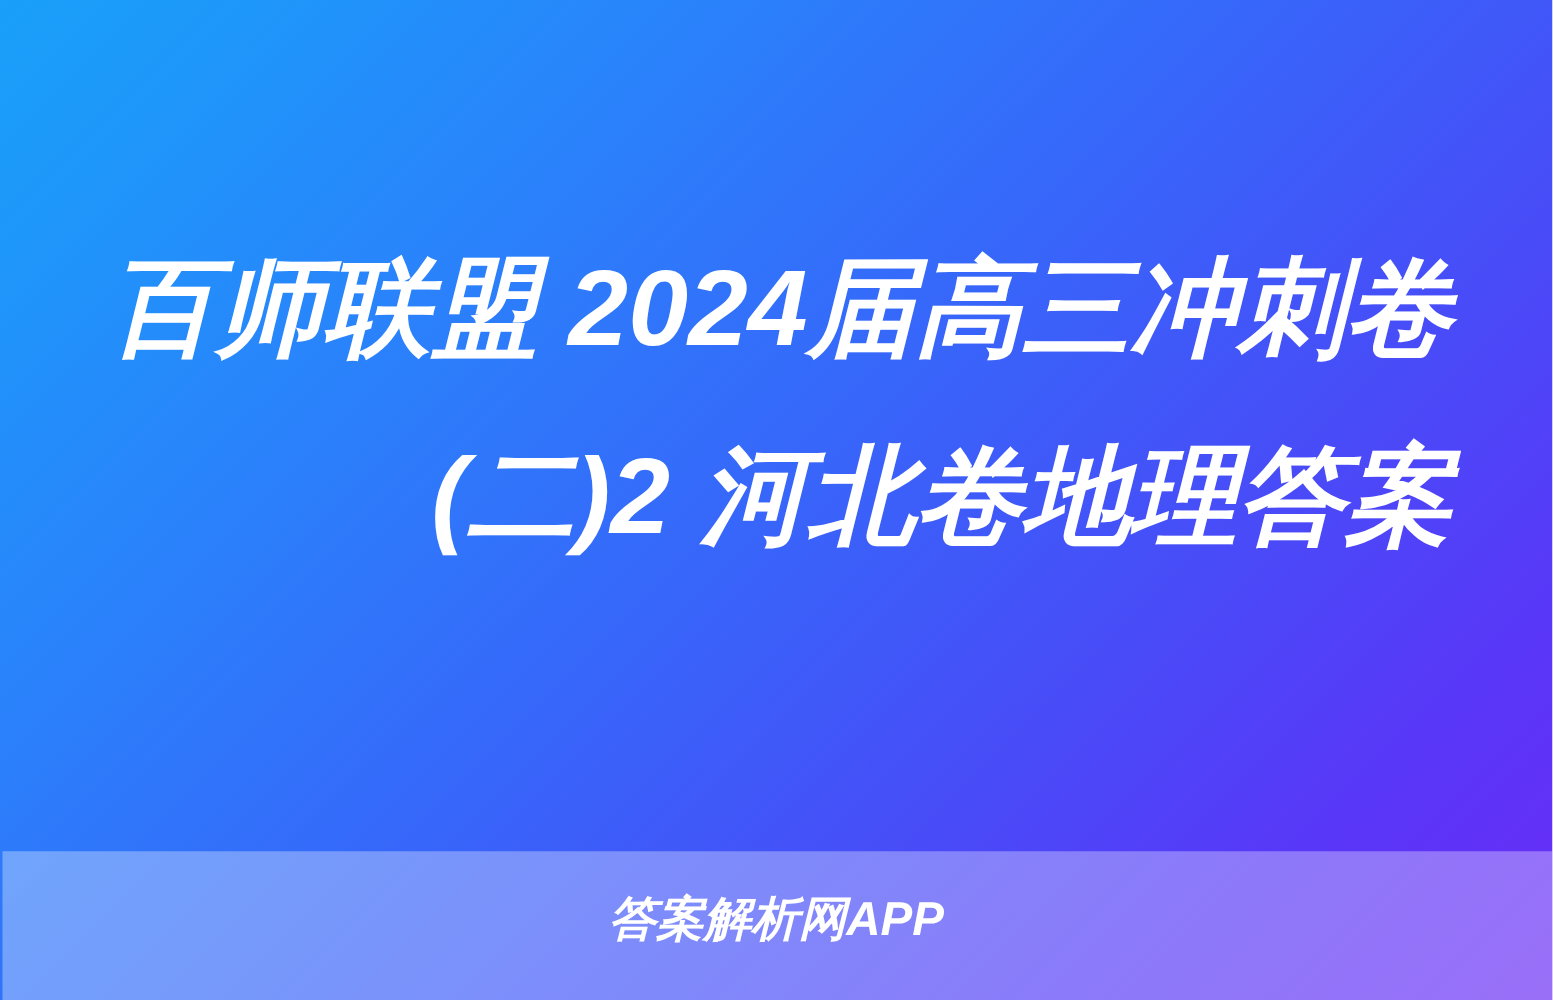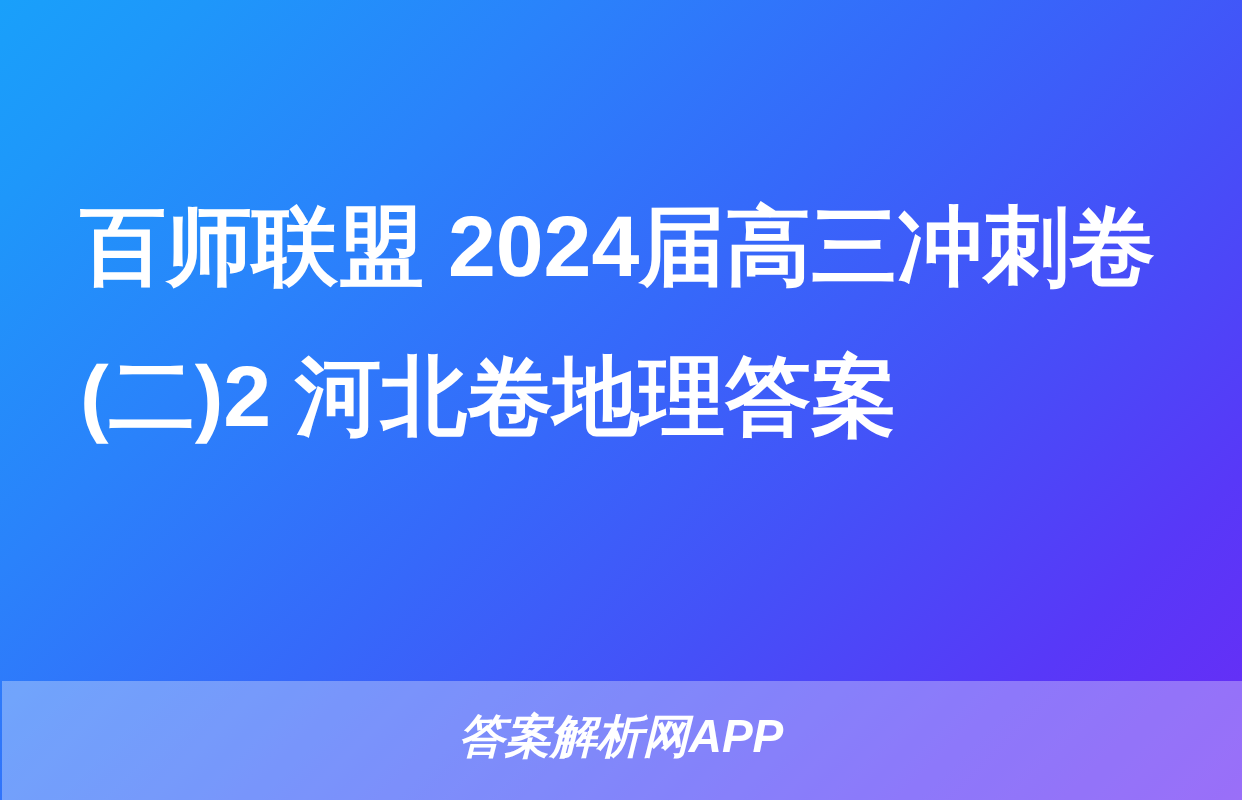--- a/index.html
+++ b/index.html
@@ -24,25 +24,26 @@
                 #6A2BF5 100%);
     font-family: "Liberation Sans", "DejaVu Sans", sans-serif;
   }
 
   
   #headline {
     position: absolute;
     left: 80px;
     top: 172px;
     width: 1082px;
-    text-align: left;
+    text-align: right;
     color: #FFFFFF;
     font-size: 86px;
     line-height: 150px;
     font-weight: 700;
+    font-style: italic;
     letter-spacing: 0px;
     white-space: pre-wrap;
     word-break: break-all;
     text-rendering: geometricPrecision;
   }
 
   
   #bottom-band {
     position: absolute;
     left: 2px;
@@ -56,21 +57,21 @@
   #watermark {
     position: absolute;
     left: 0;
     right: 0;
     top: 704px;
     height: 64px;
     display: flex;
     align-items: center;
     justify-content: center;
     color: #FFFFFF;
-    font-size: 46px;
+    font-size: 38px;
     font-weight: 700;
     font-style: italic;
     letter-spacing: 0px;
     line-height: 64px;
     white-space: nowrap;
   }
 </style>
 </head>
 <body>
 

